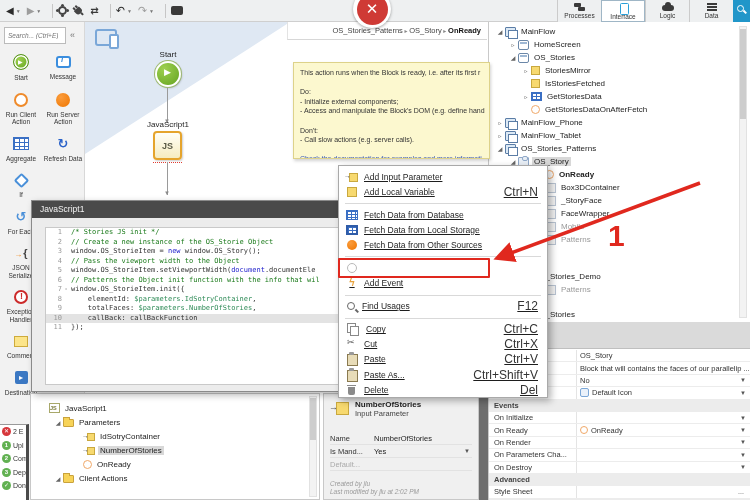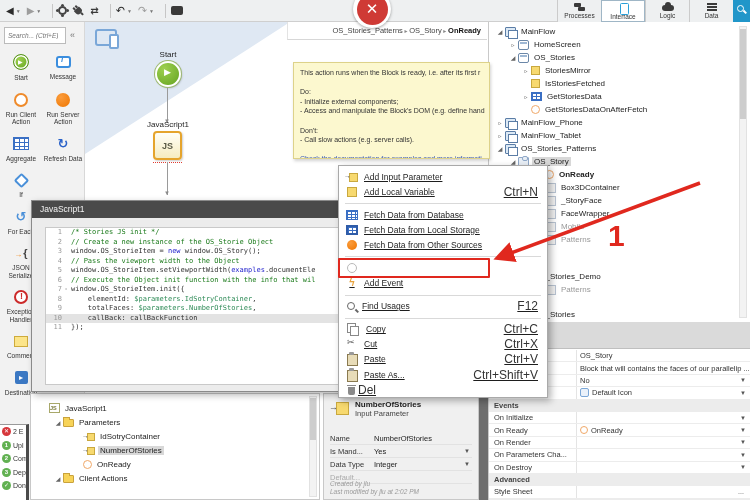--- a/index.html
+++ b/index.html
@@ -500,28 +500,28 @@
         <div class="cline">
           <span class="lnum">4</span>
           <span class="fold"></span>
           <span class="ctext"><span class="seg c">// Pass the viewport width to the Object</span></span>
           
         </div>
 
         <div class="cline">
           <span class="lnum">5</span>
           <span class="fold"></span>
-          <span class="ctext"><span class="seg k">window.OS_StorieItem.setViewportWidth(</span><span class="seg b">examples</span><span class="seg k">.documentEle</span></span>
+          <span class="ctext"><span class="seg k">window.OS_StorieItem.setViewportWidth(</span><span class="seg b">document</span><span class="seg k">.documentEle</span></span>
           
         </div>
 
         <div class="cline">
           <span class="lnum">6</span>
           <span class="fold"></span>
-          <span class="ctext"><span class="seg c">// Execute the Object init function with the info that wil</span></span>
+          <span class="ctext"><span class="seg c">// Patterns the Object init function with the info that wil</span></span>
           
         </div>
 
         <div class="cline">
           <span class="lnum">7</span>
           <span class="fold">-</span>
           <span class="ctext"><span class="seg k">window.OS_StorieItem.init({</span></span>
           
         </div>
 
@@ -648,20 +648,21 @@
       </div>
 
       <div class="mrow">
         <span class="mi mi-paste"></span>
         <span class="mlab">Paste As...</span>
         <span class="msc">Ctrl+Shift+V</span>
       </div>
 
       <div class="mrow">
         <span class="mi mi-del"></span>
+        <span class="mlab">Delete</span>
         <span class="msc">Del</span>
       </div>
 
   </div>
 
   <div id="rightPanel">
     <div class="tree">
 
         <div class="trow ind0">
           <span class="arr">◢</span>
@@ -918,25 +919,20 @@
           <span class="ppval">NumberOfStories</span>
 
         </div>
 
         <div class="pprow">
           <span class="pplab">Is Mand...</span>
           <span class="ppval">Yes</span>
           <span class="ppcaret">▼</span>
         </div>
 
-        <div class="pprow">
-          <span class="pplab">Data Type</span>
-          <span class="ppval">Integer</span>
-          <span class="ppcaret">▼</span>
-        </div>
 
         <div class="pprow dimlab">
           <span class="pplab">Default...</span>
           <span class="ppval"></span>
 
         </div>
 
     </div>
     <div id="ppFooter">
       <div>Created by jlu</div>

